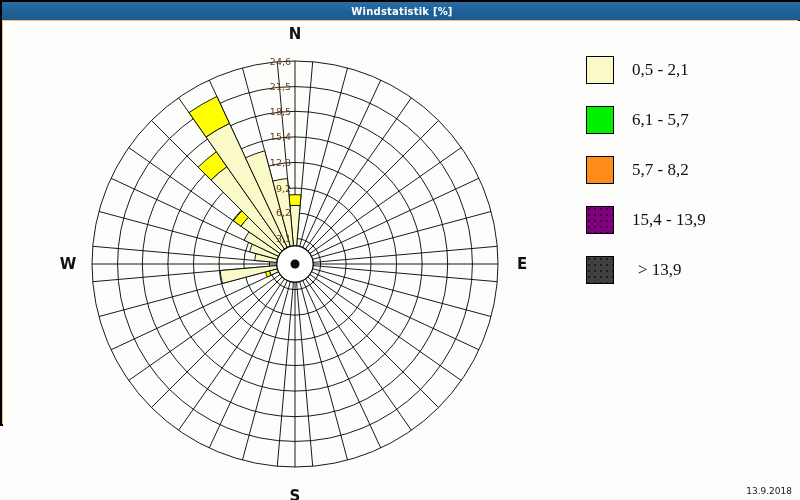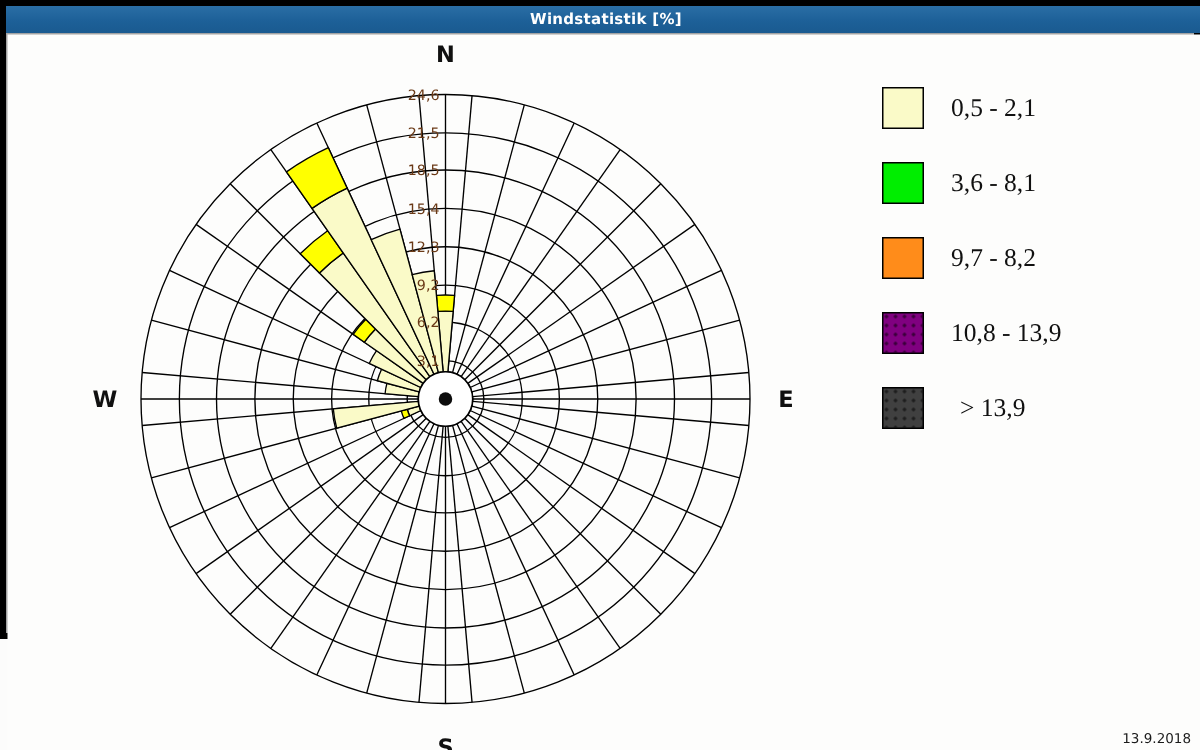--- a/index.html
+++ b/index.html
@@ -3,23 +3,23 @@
 <meta charset="utf-8">
 <style>
   html,body{margin:0;padding:0;}
   body{
     width:800px;height:500px;overflow:hidden;
     font-family:"Liberation Serif", serif;
     background:#fcfcfb;
   }
   #app{
     position:relative;width:800px;height:426px;
-    background:#a3a3a3;
+    background:#fdba74;
     box-sizing:border-box;
-    border:4px solid #000000;
+    border:2px solid #000000;
   }
   
   #titlebar{
     position:absolute;left:0;top:0;width:800px;height:18px;
     background:linear-gradient(180deg,#2a6ea5 0%,#1d6098 55%,#1a5a90 100%);
     color:#ffffff;
     font-family:"DejaVu Sans", sans-serif;
     font-size:10px;font-weight:bold;
     display:flex;align-items:center;justify-content:center;
     letter-spacing:.2px;
@@ -177,29 +177,29 @@
         </g>
     </svg>
 
     <div id="legend">
         <div class="legend-row">
           <div class="swatch" style="background: rgb(250, 250, 200);"></div>
           <div class="legend-label">0,5 - 2,1</div>
         </div>
         <div class="legend-row">
           <div class="swatch" style="background: rgb(0, 238, 0);"></div>
-          <div class="legend-label">3,6 - 8,1</div>
+          <div class="legend-label">6,1 - 5,7</div>
         </div>
         <div class="legend-row">
           <div class="swatch" style="background: rgb(255, 140, 26);"></div>
-          <div class="legend-label">9,7 - 8,2</div>
+          <div class="legend-label">5,7 - 8,2</div>
         </div>
         <div class="legend-row">
           <div class="swatch" style="background: radial-gradient(circle at 2px 2px, rgba(0, 0, 0, 0.55) 1px, transparent 1.2px) 0px 0px / 6px 6px, rgb(128, 0, 128);"></div>
-          <div class="legend-label">10,8 - 13,9</div>
+          <div class="legend-label">15,4 - 13,9</div>
         </div>
         <div class="legend-row">
           <div class="swatch" style="background: radial-gradient(circle at 2px 2px, rgba(0, 0, 0, 0.55) 1px, transparent 1.2px) 0px 0px / 6px 6px, rgb(64, 64, 64);"></div>
           <div class="legend-label wide">&gt; 13,9</div>
         </div>
       </div>
 
     <div id="datestamp">13.9.2018</div>
   </div>
 </div>

